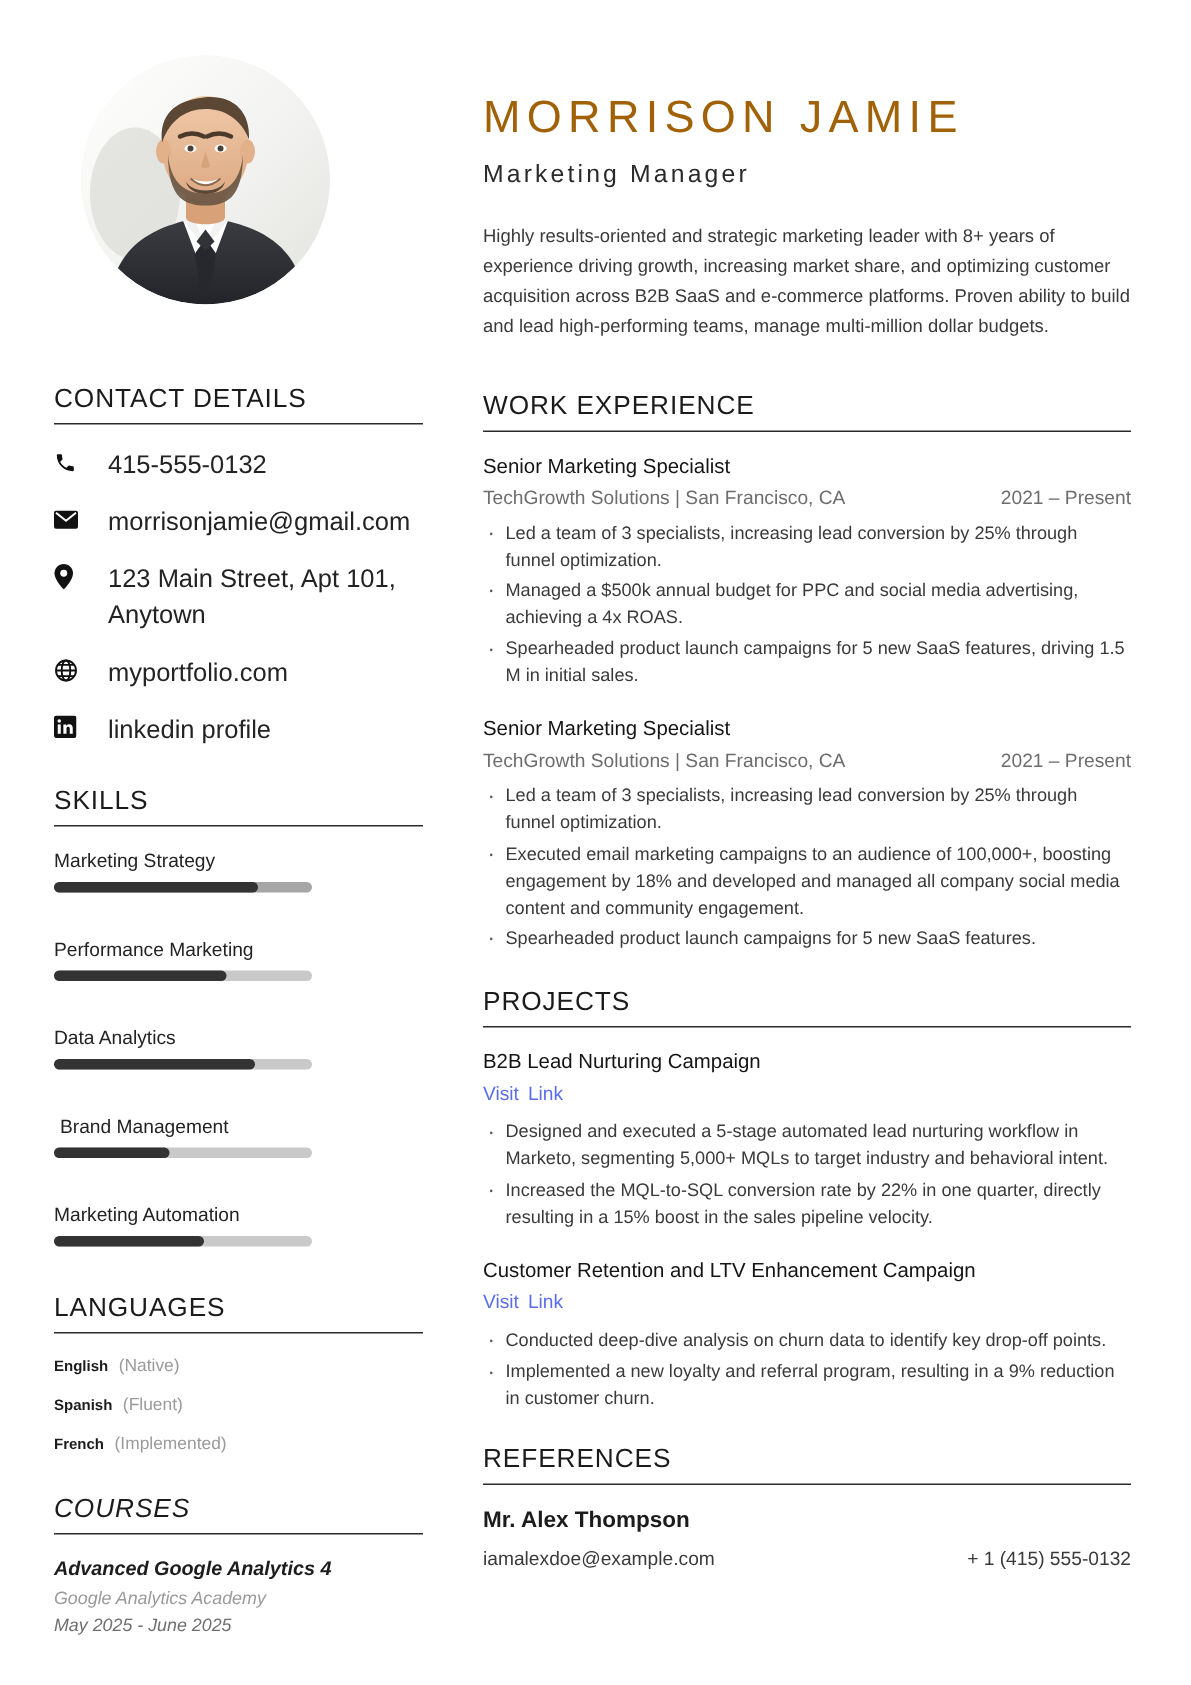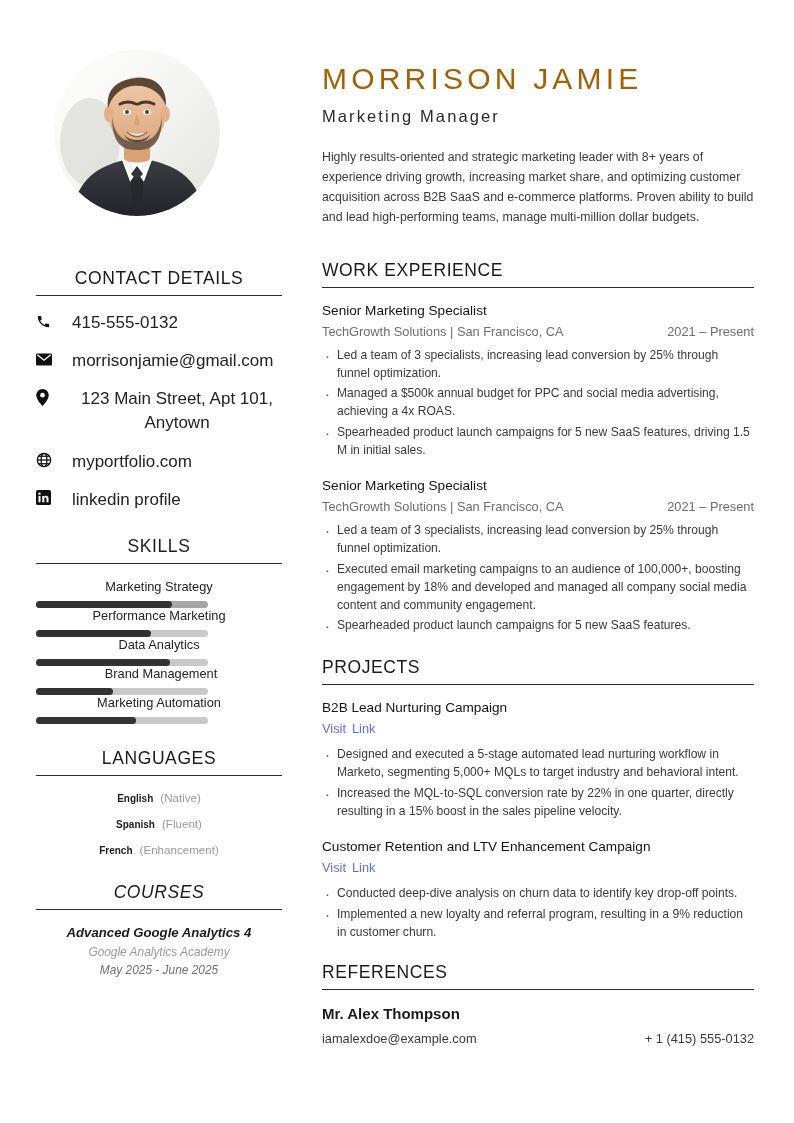--- a/index.html
+++ b/index.html
@@ -6,21 +6,21 @@
   html, body {
     width: 794px; height: 1123px;
     background: #ffffff;
     font-family: "Liberation Sans", sans-serif;
     color: #1a1a1a;
     -webkit-font-smoothing: antialiased;
   }
   .page { position: relative; width: 794px; height: 1123px; background: #fff; overflow: hidden; }
 
   
-  .left-col  { position: absolute; left: 36px; top: 50px; width: 246px; text-align: center; }
+  .left-col  { position: absolute; left: 36px; top: 37px; width: 246px; }
   .right-col { position: absolute; left: 322px; top: 62px; width: 432px; }
 
   
   .photo-wrap { width: 166px; height: 166px; margin: 0 auto 0 18px; position: relative; }
   .photo {
     width: 166px; height: 166px; border-radius: 50%;
     overflow: hidden; position: relative;
     background: #f3f4f6;
   }
   .photo svg { display: block; width: 100%; height: 100%; }
@@ -52,21 +52,21 @@
   .contact-row { display: flex; align-items: flex-start; margin-bottom: 14px; }
   .contact-icon {
     width: 26px; min-width: 26px; height: 18px;
     display: flex; align-items: center; justify-content: flex-start;
     margin-right: 10px; margin-top: 1px;
   }
   .contact-icon svg { display: block; }
   .contact-text { font-size: 17px; line-height: 1.42; color: #232323; }
 
   
-  .skill { margin-bottom: 0; }
+  .skill { margin-bottom: 30px; }
   .skill-name { font-size: 12.8px; color: #232323; margin-bottom: 7px; }
   .skill-name.indent { padding-left: 4px; }
   .bar-track {
     width: 172px; height: 7px; border-radius: 4px; background: #c9c9c9; position: relative;
   }
   .bar-fill { position: absolute; left: 0; top: 0; height: 7px; border-radius: 4px; background: #333333; }
   .bar-track.lighter { background: #a6a6a6; }
 
   
   .lang-row { margin-bottom: 13px; font-size: 0; }
@@ -280,21 +280,21 @@
       <div class="lang-row">
         <span class="lang-name">English</span>
         <span class="lang-level">(Native)</span>
       </div>
       <div class="lang-row">
         <span class="lang-name">Spanish</span>
         <span class="lang-level">(Fluent)</span>
       </div>
       <div class="lang-row">
         <span class="lang-name">French</span>
-        <span class="lang-level">(Enhancement)</span>
+        <span class="lang-level">(Implemented)</span>
       </div>
     </div>
 
     <div class="sec-block" style="margin-top:26px;font-style:italic;">
       <div class="sec-head">COURSES</div>
       <div class="sec-rule"></div>
       <div>
         <div class="course-title">Advanced Google Analytics 4</div>
         <div class="course-org">Google Analytics Academy</div>
         <div class="course-date">May 2025 - June 2025</div>

